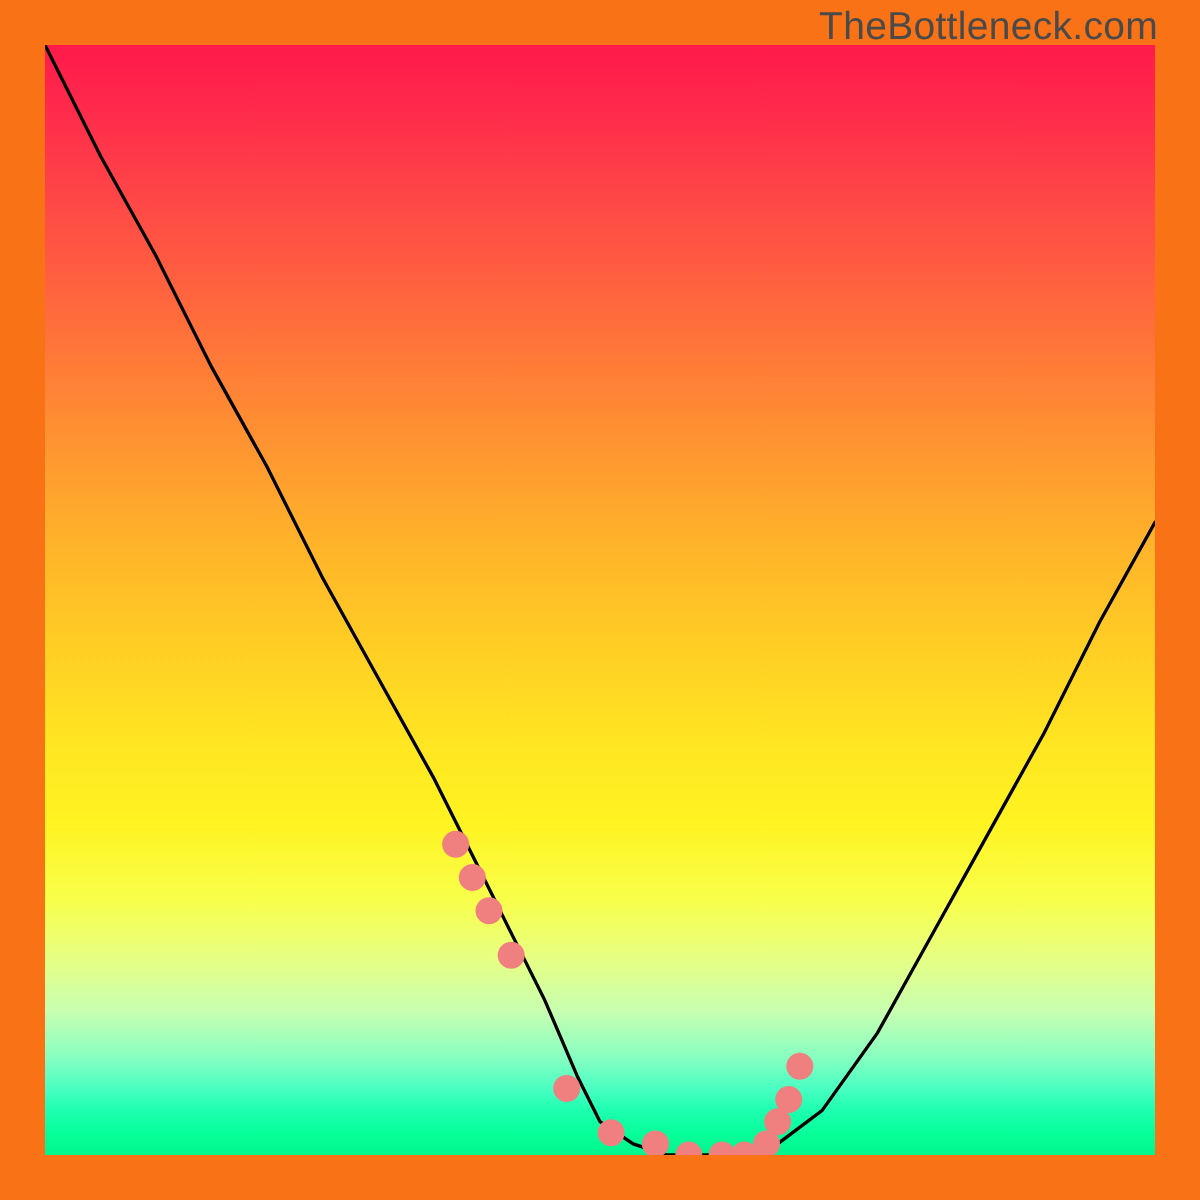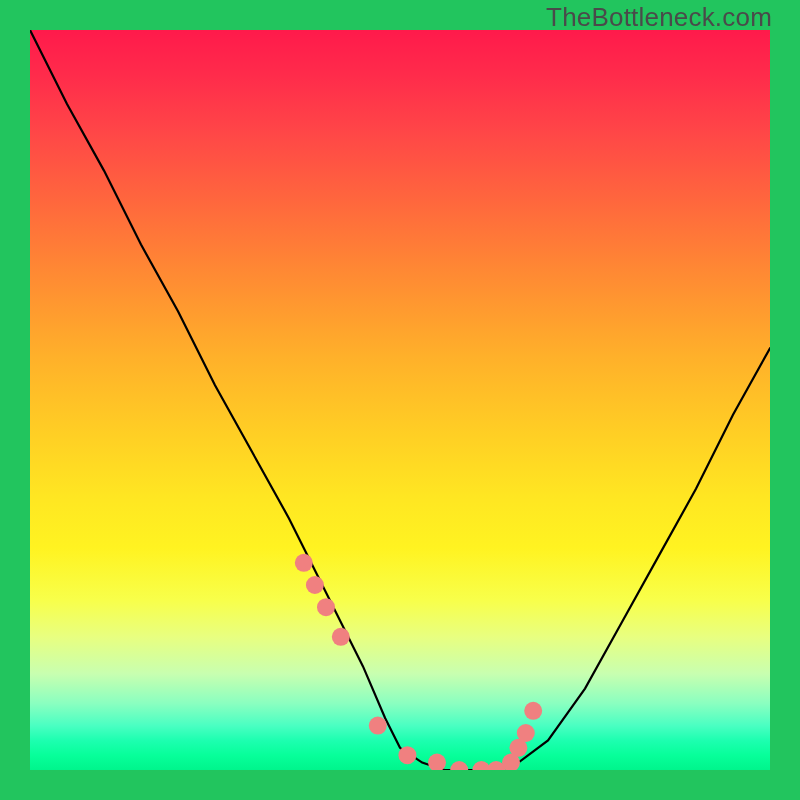--- a/index.html
+++ b/index.html
@@ -8,21 +8,21 @@
     width: 800px;
     height: 800px;
     background: #000;
     font-family: Arial, Helvetica, sans-serif;
     overflow: hidden;
   }
   .frame {
     position: relative;
     width: 800px;
     height: 800px;
-    background: #22c55e;
+    background: #f97316;
   }
   .plot-area {
     position: absolute;
     left: 30px;
     top: 30px;
     width: 740px;
     height: 740px;
     background: linear-gradient(to bottom,
       #ff1a4b 0%,
       #ff2b4b 6%,

